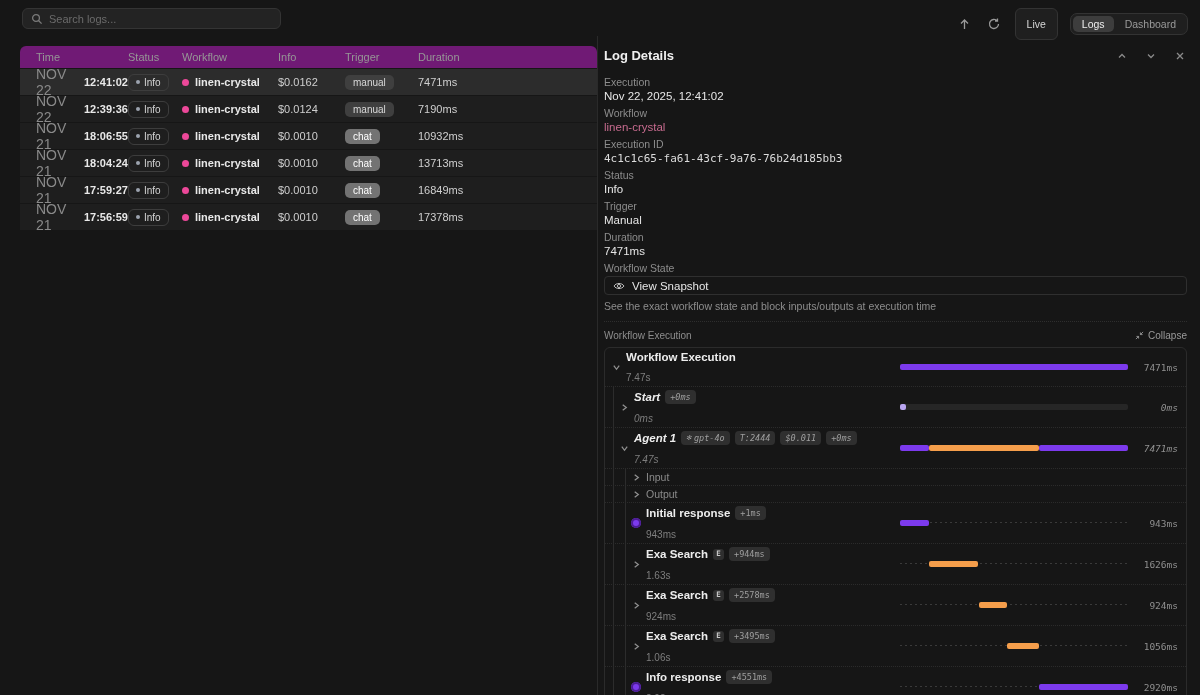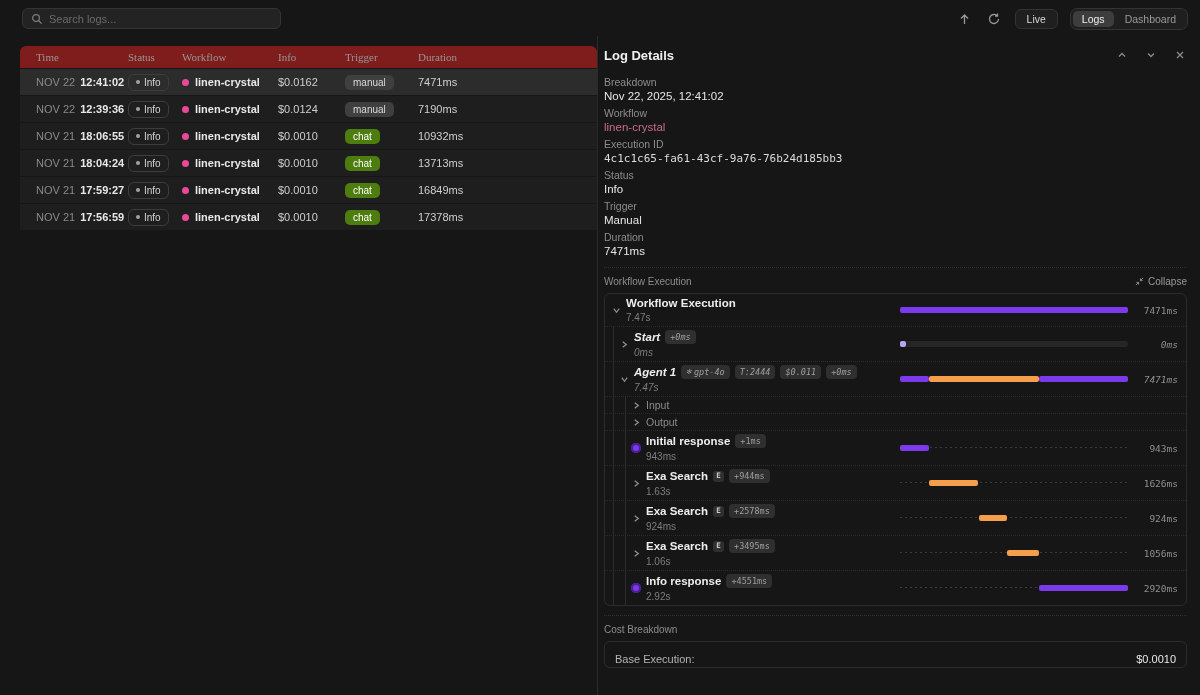--- a/index.html
+++ b/index.html
@@ -11,56 +11,56 @@
   .topbar { position:absolute; left:0; top:0; right:0; height:36px; }
   .searchbox { position:absolute; left:22px; top:8px; width:259px; height:21px;
     background:#232323; border:1px solid #343434; border-radius:6px;
     display:flex; align-items:center; gap:6px; padding:0 8px; }
   .searchbox svg { flex:0 0 auto; }
   .searchbox input { background:transparent; border:none; outline:none; color:#cfcfcf;
     font-size:11px; width:100%; font-family:"Liberation Sans", sans-serif; }
   .searchbox input::placeholder { color:#6b6b6b; }
   .top-right { position:absolute; right:12px; top:8px; display:flex; align-items:center; gap:12px; }
   .icon-btn { background:none; border:none; cursor:pointer; display:flex; align-items:center; padding:2px; }
-  .live-btn { height:20px; padding:0 11px; background:#1f1f1f; border:1px solid #333;
+  .live-btn { height:32px; padding:0 11px; background:#1f1f1f; border:1px solid #333;
     border-radius:6px; color:#d6d6d6; font-size:10.5px; display:flex; align-items:center; }
   .seg { display:flex; gap:2px; background:#1f1f1f; border:1px solid #333; border-radius:7px; padding:2px; }
   .seg-item { font-size:10.5px; color:#9a9a9a; padding:2px 9px; border-radius:5px; border:none; background:transparent; }
   .seg-item.active { background:#3d3d3d; color:#ededed; }
 
   
   .log-table { position:absolute; left:20px; top:46px; width:577px; }
-  .thead { display:flex; align-items:center; height:22px; background:#7f1d1d;
-    border-radius:6px 6px 0 0; padding-left:16px;font-family:Liberation Serif, serif; }
+  .thead { display:flex; align-items:center; height:22px; background:#701a75;
+    border-radius:6px 6px 0 0; padding-left:16px; }
   .thead .col { font-size:11px; color:#969696; font-weight:500; }
   .trowItem { display:flex; align-items:center; height:27px; background:#1e1e1e;
     padding-left:16px; border-top:1px solid #161616; cursor:pointer; }
   .trowItem.selected { background:#2c2c2c; }
   .col { flex:0 0 auto; display:flex; align-items:center; }
   .col-time { width:92px; gap:5px; }
   .col-status { width:54px; }
   .col-workflow { width:96px; gap:6px; }
   .col-cost { width:67px; font-size:11px; color:#cfcfcf; }
   .col-trigger { width:73px; }
   .col-duration { flex:1; font-size:11px; color:#cfcfcf; }
-  .date { font-size:11px; color:#8a8a8a; }
+  .date { font-size:14px; color:#8a8a8a; }
   .time { font-size:11px; color:#e8e8e8; font-weight:700;text-align:right; }
   .status-pill { display:inline-flex; align-items:center; gap:4px; border:1px solid #3d3d3d;
     border-radius:6px; padding:2px 7px; font-size:10px; color:#d4d4d4; }
   .sdot { width:4px; height:4px; border-radius:50%; background:#9ca3af; }
   .wdot { width:7px; height:7px; border-radius:50%; background:#ec4899; }
   .wname { font-size:11px; color:#e8e8e8; font-weight:600; }
   .trig { display:inline-block; border-radius:5px; padding:2px 8px; font-size:10px; }
   .trig-manual { background:#3f3f3f; color:#d9d9d9; }
-  .trig-chat { background:#4d7c0f; color:#fff; }
+  .trig-chat { background:#737373; color:#fff; }
 
   
   .panel { position:absolute; left:597px; top:36px; right:0; bottom:0;
     border-left:1px solid #2a2a2a; padding:12px 13px 0 6px; overflow:hidden; }
-  .panel-head { display:flex; justify-content:space-between; align-items:flex-start; margin-bottom:13px; }
+  .panel-head { display:flex; justify-content:space-between; align-items:flex-end; margin-bottom:13px; }
   .panel-title { font-size:13px; font-weight:700; color:#f0f0f0; }
   .panel-icons { display:flex; gap:15px; align-items:center; }
   .fgroup { margin-bottom:4px; }
   .flabel { font-size:10.5px; line-height:12px; color:#8d8d8d; margin-bottom:2px; }
   .fvalue { font-size:11.5px; line-height:13px; color:#e6e6e6; }
   .fvalue.pink { color:#c76b8f; }
   .fvalue.idmono { font-family:"DejaVu Sans Mono", monospace; font-size:11px; color:#dcdcdc; }
   .snapshot-btn { display:flex; align-items:center; gap:7px; border:1px solid #2f2f2f;
     border-radius:4px; height:19px; padding:0 8px; font-size:11.5px; color:#e6e6e6;
     background:transparent; width:100%; margin-top:2px; cursor:pointer;
@@ -90,21 +90,21 @@
   .tline1 { display:flex; align-items:center; gap:5px; line-height:12px; }
   .tname { font-size:11.5px; font-weight:700; color:#ededed; white-space:nowrap; }
   .tname.dim { font-size:10.5px; font-weight:400; color:#8a8a8a; }
   .tbadge { font-family:"DejaVu Sans Mono", monospace; font-size:8.5px; color:#9f9f9f;
     background:#2f2f2f; border-radius:4px; padding:1px 5px; white-space:nowrap;
     display:inline-flex; align-items:center; gap:3px; }
   .oicon { font-size:8px; color:#9f9f9f; }
   .exa-ic { width:11px; height:11px; border-radius:3px; background:#2f2f2f; color:#c9c9c9;
     font-size:7.5px; font-weight:700; display:inline-flex; align-items:center; justify-content:center;
     font-family:"DejaVu Sans Mono", monospace; flex:0 0 auto; }
-  .tsub { font-size:10px; line-height:10px; color:#7e7e7e; margin-top:4px; }
+  .tsub { font-size:10px; line-height:10px; color:#7e7e7e; margin-top:10px; }
   .tbar { position:relative; width:228px; height:6px; flex:0 0 auto; }
   .tbar.dots::before { content:""; position:absolute; left:0; right:0; top:2px; height:1px;
     background:repeating-linear-gradient(90deg,#3a3a3a 0 2px,transparent 2px 5px); }
   .tbar.solid::before { content:""; position:absolute; left:0; right:0; top:0; height:6px;
     border-radius:2px; background:#262626; }
   .seg-bar { position:absolute; top:0; height:6px; border-radius:2px; }
   .seg-purple { background:#7c3aed; } .seg-orange { background:#f59e4b; }
   .seg-lightpurple { background:#b9a5f0; }
   .tval { width:50px; text-align:right; font-family:"DejaVu Sans Mono", monospace;
     font-size:9.5px; color:#8f8f8f; flex:0 0 auto; }
@@ -302,21 +302,21 @@
           </button>
         <button class="icon-btn">
             <svg class="ic" width="10" height="10" viewBox="0 0 10 10">
               <path d="M2 2 L8 8 M8 2 L2 8" stroke="#8a8a8a" stroke-width="1.3"></path>
             </svg>
           </button>
       </div>
     </div>
 
     <div class="fgroup">
-      <div class="flabel">Breakdown</div>
+      <div class="flabel">Execution</div>
       <div class="fvalue">Nov 22, 2025, 12:41:02</div>
     </div>
     <div class="fgroup">
       <div class="flabel">Workflow</div>
       <div class="fvalue pink">linen-crystal</div>
     </div>
     <div class="fgroup">
       <div class="flabel">Execution ID</div>
       <div class="fvalue idmono">4c1c1c65-fa61-43cf-9a76-76b24d185bb3</div>
     </div>
@@ -326,20 +326,31 @@
     </div>
     <div class="fgroup">
       <div class="flabel">Trigger</div>
       <div class="fvalue">Manual</div>
     </div>
     <div class="fgroup">
       <div class="flabel">Duration</div>
       <div class="fvalue">7471ms</div>
     </div>
 
+    <div class="fgroup">
+      <div class="flabel">Workflow State</div>
+      <button class="snapshot-btn">
+        <svg class="ic" width="12" height="12" viewBox="0 0 12 12">
+            <path d="M1 6c2.2-3.4 7.8-3.4 10 0c-2.2 3.4-7.8 3.4-10 0z" fill="none" stroke="#bdbdbd" stroke-width="1"></path>
+            <circle cx="6" cy="6" r="1.6" fill="none" stroke="#bdbdbd" stroke-width="1"></circle>
+          </svg>
+        <span>View Snapshot</span>
+      </button>
+      <div class="snapshot-caption">See the exact workflow state and block inputs/outputs at execution time</div>
+    </div>
 
     <div class="dotted-div"></div>
 
     <div class="sect-head">
       <div class="sect-label">Workflow Execution</div>
       <button class="collapse-btn">
         <svg class="ic" width="9" height="9" viewBox="0 0 10 10">
             <path d="M9 1 L6 4 M6 4 h2.4 M6 4 v-2.4 M1 9 L4 6 M4 6 h-2.4 M4 6 v2.4" fill="none" stroke="#9a9a9a" stroke-width="1"></path>
           </svg>
         <span>Collapse</span>

